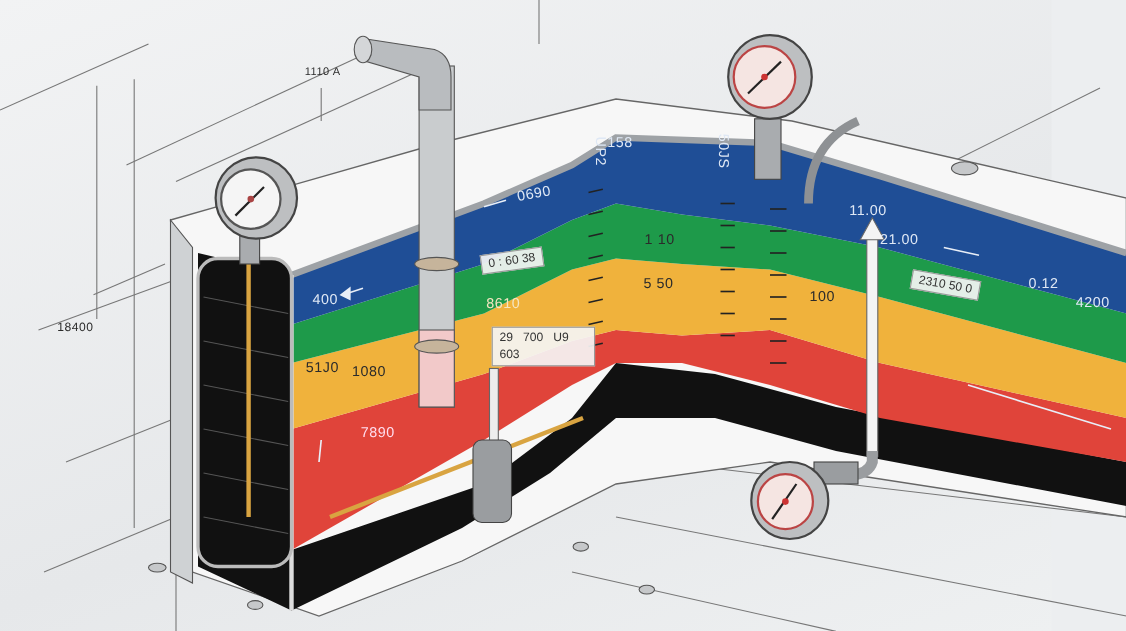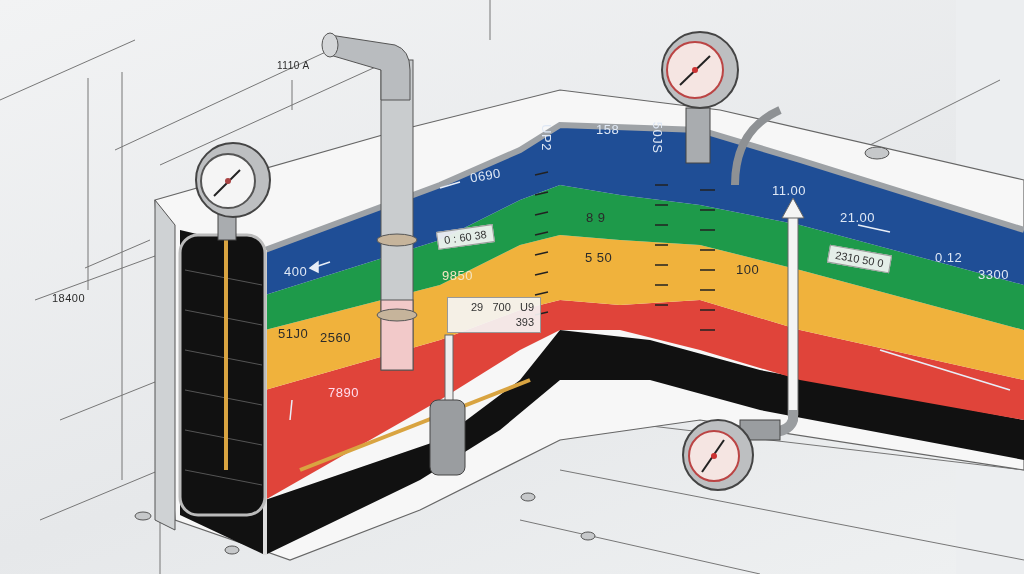--- a/index.html
+++ b/index.html
@@ -152,40 +152,40 @@
     <ellipse cx="588" cy="536" rx="7" ry="4"></ellipse>
   </g>
 </svg>
 
 <div class="lbl dark" style="left:277px;top:60px;font-size:10px;">1110 A</div>
 <div class="lbl dark" style="left:52px;top:292px;font-size:11px;">18400</div>
 
 <div class="lbl" style="left:284px;top:264px;">400</div>
 <div class="lbl" style="left:470px;top:168px;transform:rotate(-10deg);">0690</div>
 <div class="lbl" style="left:533px;top:130px;transform:rotate(90deg);">UP2</div>
-<div class="lbl" style="left:596px;top:122px;text-align:center;">158</div>
+<div class="lbl" style="left:552px;top:122px;text-align:center;">158</div>
 <div class="lbl" style="left:642px;top:130px;transform:rotate(90deg);">50JS</div>
 <div class="lbl" style="left:772px;top:183px;">11.00</div>
-<div class="lbl" style="left:840px;top:210px;">21.00</div>
+<div class="lbl" style="left:800px;top:210px;">21.00</div>
 <div class="lbl" style="left:935px;top:250px;">0.12</div>
-<div class="lbl" style="left:978px;top:267px;">3300</div>
+<div class="lbl" style="left:978px;top:267px;">4200</div>
 
 <div class="tag" style="left:437px;top:228px;transform:rotate(-8deg);">0 : 60 38</div>
 <div class="tag" style="left:828px;top:250px;transform:rotate(10deg);">2310  50  0</div>
 
 <div class="lbl dark" style="left:278px;top:326px;">51J0</div>
-<div class="lbl dark" style="left:320px;top:330px;">2560</div>
-<div class="lbl" style="left:442px;top:268px;color:#f5e6c2;">9850</div>
-<div class="lbl dark" style="left:586px;top:210px;">8 9</div>
+<div class="lbl dark" style="left:320px;top:330px;">1080</div>
+<div class="lbl" style="left:442px;top:268px;color:#f5e6c2;">8610</div>
+<div class="lbl dark" style="left:586px;top:210px;">1 10</div>
 <div class="lbl dark" style="left:736px;top:262px;">100</div>
 
 <div class="lbl" style="left:328px;top:385px;color:#fde;">7890</div>
 <div class="lbl dark" style="left:585px;top:250px;text-align:center;">5 50</div>
 
-<div class="tag" style="left:447px;top:297px;width:80px;text-align:right;line-height:15px;">
+<div class="tag" style="left:447px;top:297px;width:80px;text-align:left;line-height:15px;">
   <div>
     <span>29</span>&nbsp;&nbsp;
     <span>700</span>&nbsp;&nbsp;
     <span>U9</span>
   </div>
-  <div>393</div>
+  <div>603</div>
 </div>
 </div>
 
 </body></html>

